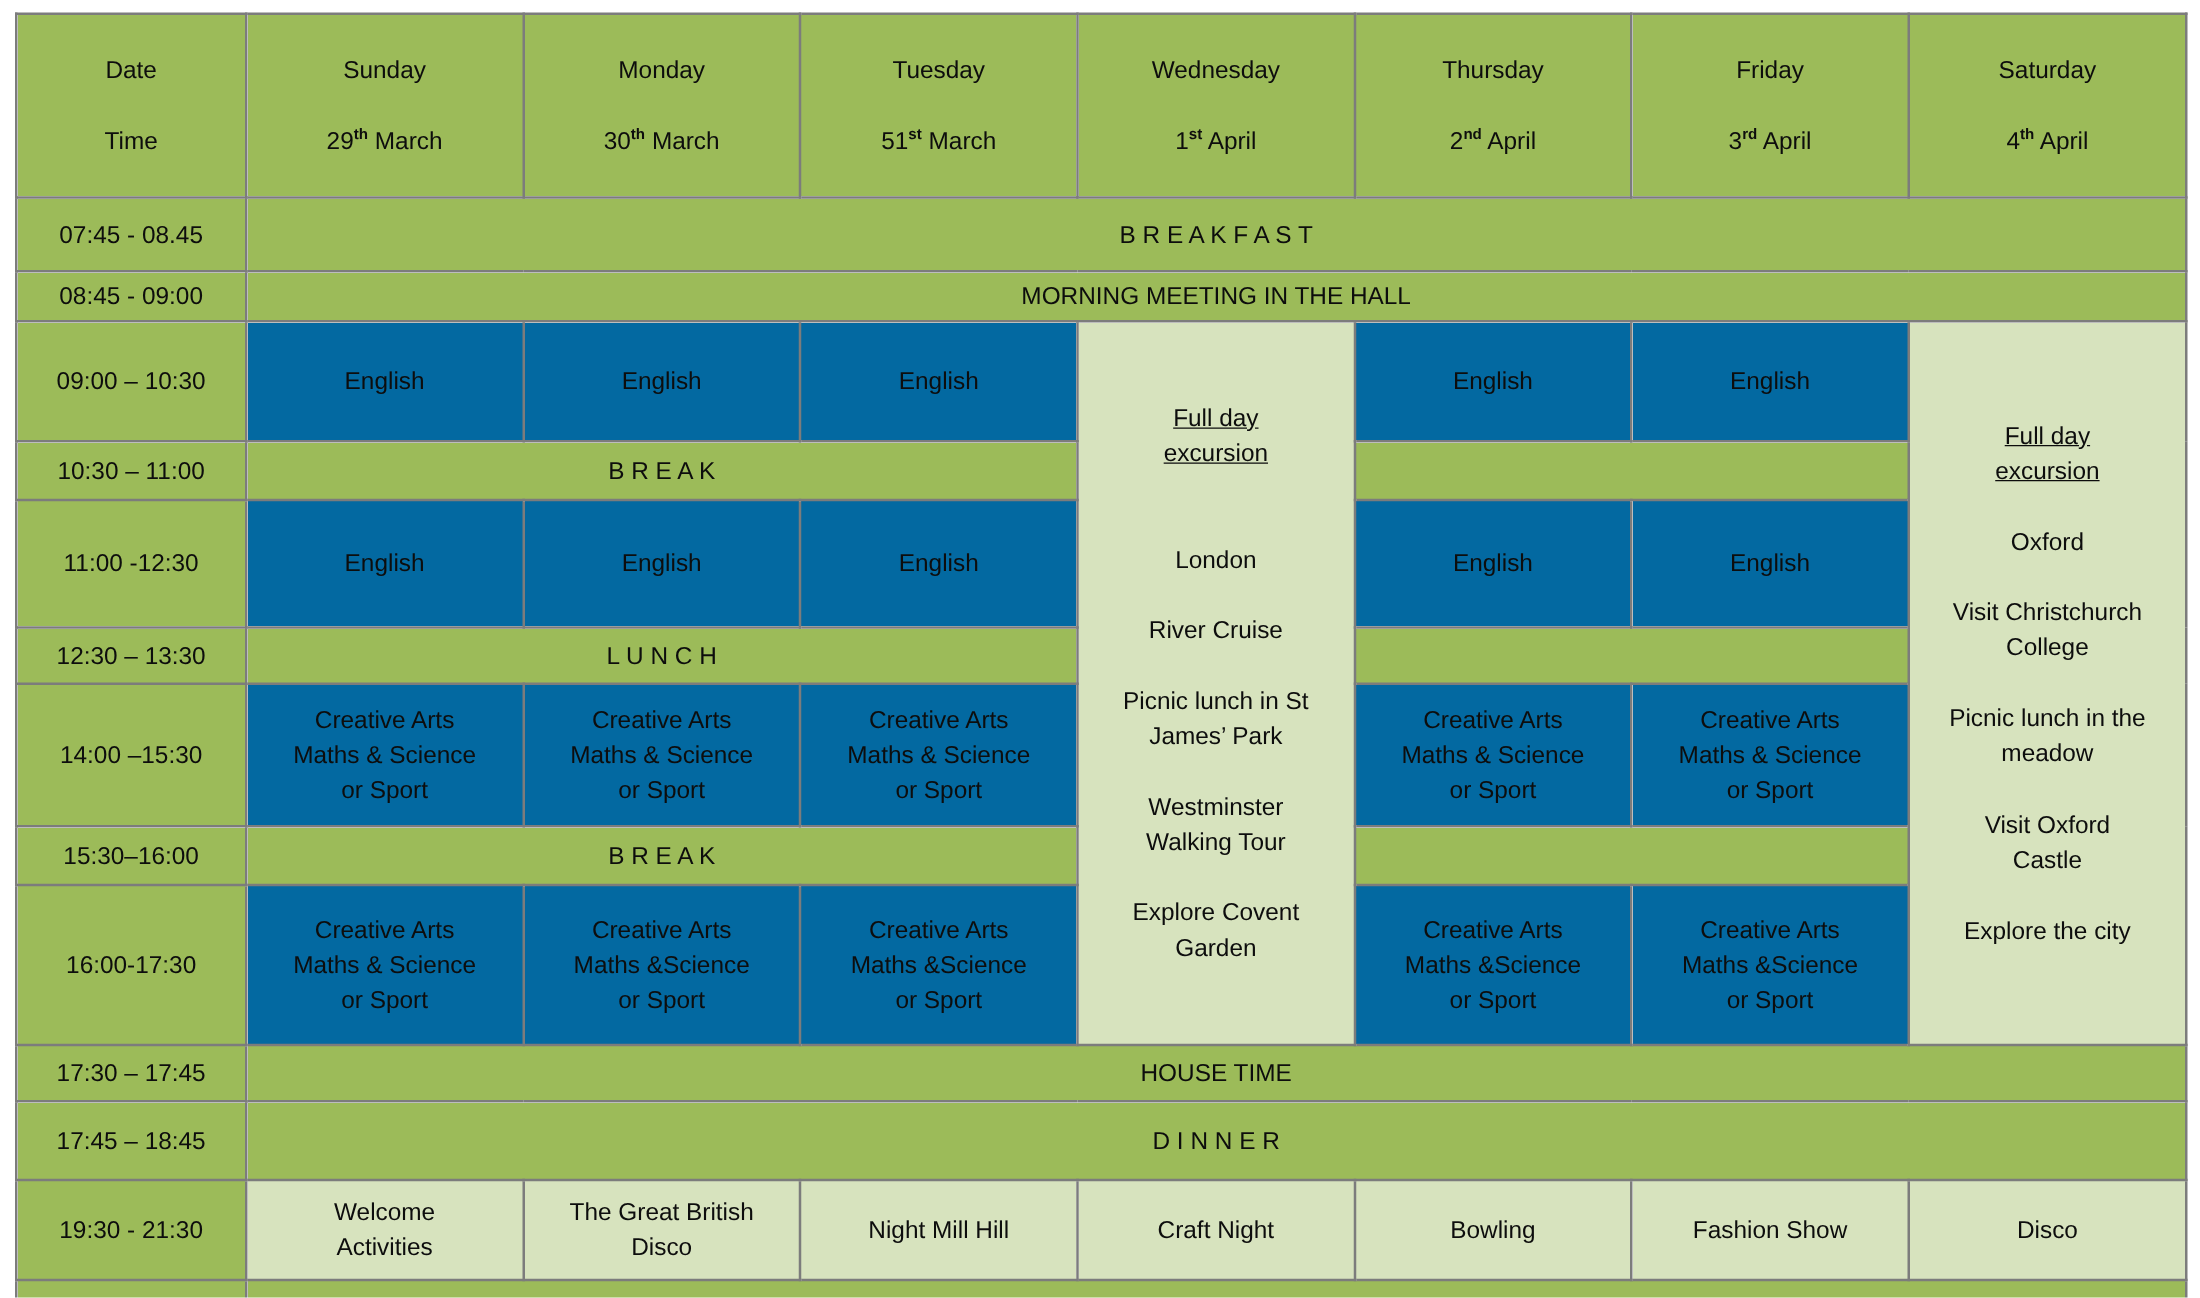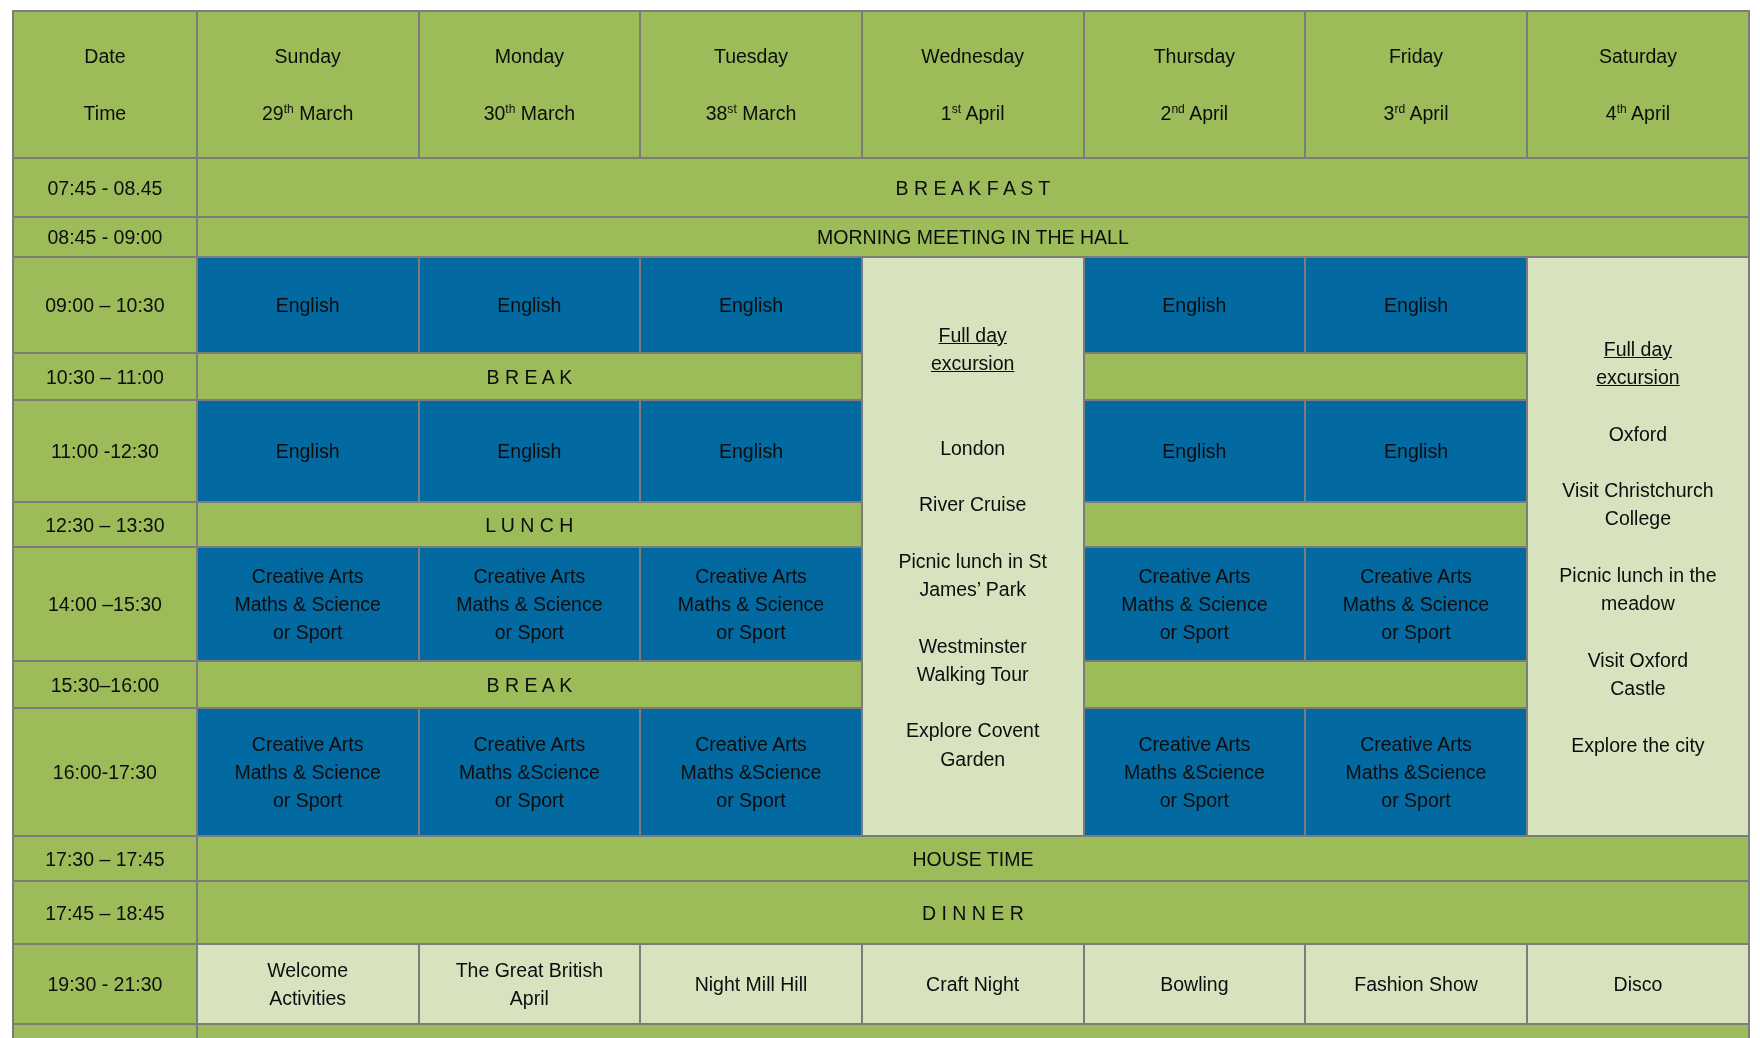--- a/index.html
+++ b/index.html
@@ -29,21 +29,21 @@
     font-size:19.5px;
     line-height:1.45;
     white-space:pre-line;
     padding:2px 5px;
     overflow:hidden;
   }
   .green{background:var(--green);}
   .light{background:var(--light);}
   .white{background:#0369a1;}
   .hdr{font-size:20px;line-height:1.55;}
-  .hdr sup{font-size:62%;}
+  .hdr sup{font-size:62%;font-weight:bold;}
   .time{font-size:19.5px;}
   .shift{padding-right:190px;}
   .shift-sm{padding-right:66px;margin-left:12px;}
   .exc{font-size:20px;line-height:1.5;}
   .exc-title{text-decoration:underline;white-space:pre-line;}
 </style>
 </head>
 <body>
 
 <table class="tt">
@@ -67,21 +67,21 @@
     <td class="green hdr">
       <div>Sunday</div>
       <div><span>29</span><sup>th</sup> <span>March</span></div>
     </td>
     <td class="green hdr">
       <div>Monday</div>
       <div><span>30</span><sup>th</sup> <span>March</span></div>
     </td>
     <td class="green hdr">
       <div>Tuesday</div>
-      <div><span>38</span><sup>st</sup> <span>March</span></div>
+      <div><span>51</span><sup>st</sup> <span>March</span></div>
     </td>
     <td class="green hdr">
       <div>Wednesday</div>
       <div><span>1</span><sup>st</sup> <span>April</span></div>
     </td>
     <td class="green hdr">
       <div>Thursday</div>
       <div><span>2</span><sup>nd</sup> <span>April</span></div>
     </td>
     <td class="green hdr">
@@ -219,21 +219,21 @@
   <tr style="height:63px">
     <td class="green time">17:45 – 18:45</td>
     <td class="green shift" colspan="7">D I N N E R</td>
   </tr>
 
   <tr style="height:80px">
     <td class="green time">19:30 - 21:30</td>
     <td class="light">Welcome
 Activities</td>
     <td class="light">The Great British
-April</td>
+Disco</td>
     <td class="light">Night Mill Hill</td>
     <td class="light">Craft Night</td>
     <td class="light">Bowling</td>
     <td class="light">Fashion Show</td>
     <td class="light">Disco</td>
   </tr>
 
   <tr style="height:43px">
     <td class="green time">22:00</td>
     <td class="green shift" colspan="7">H O U S E   M E E T I N G S</td>

